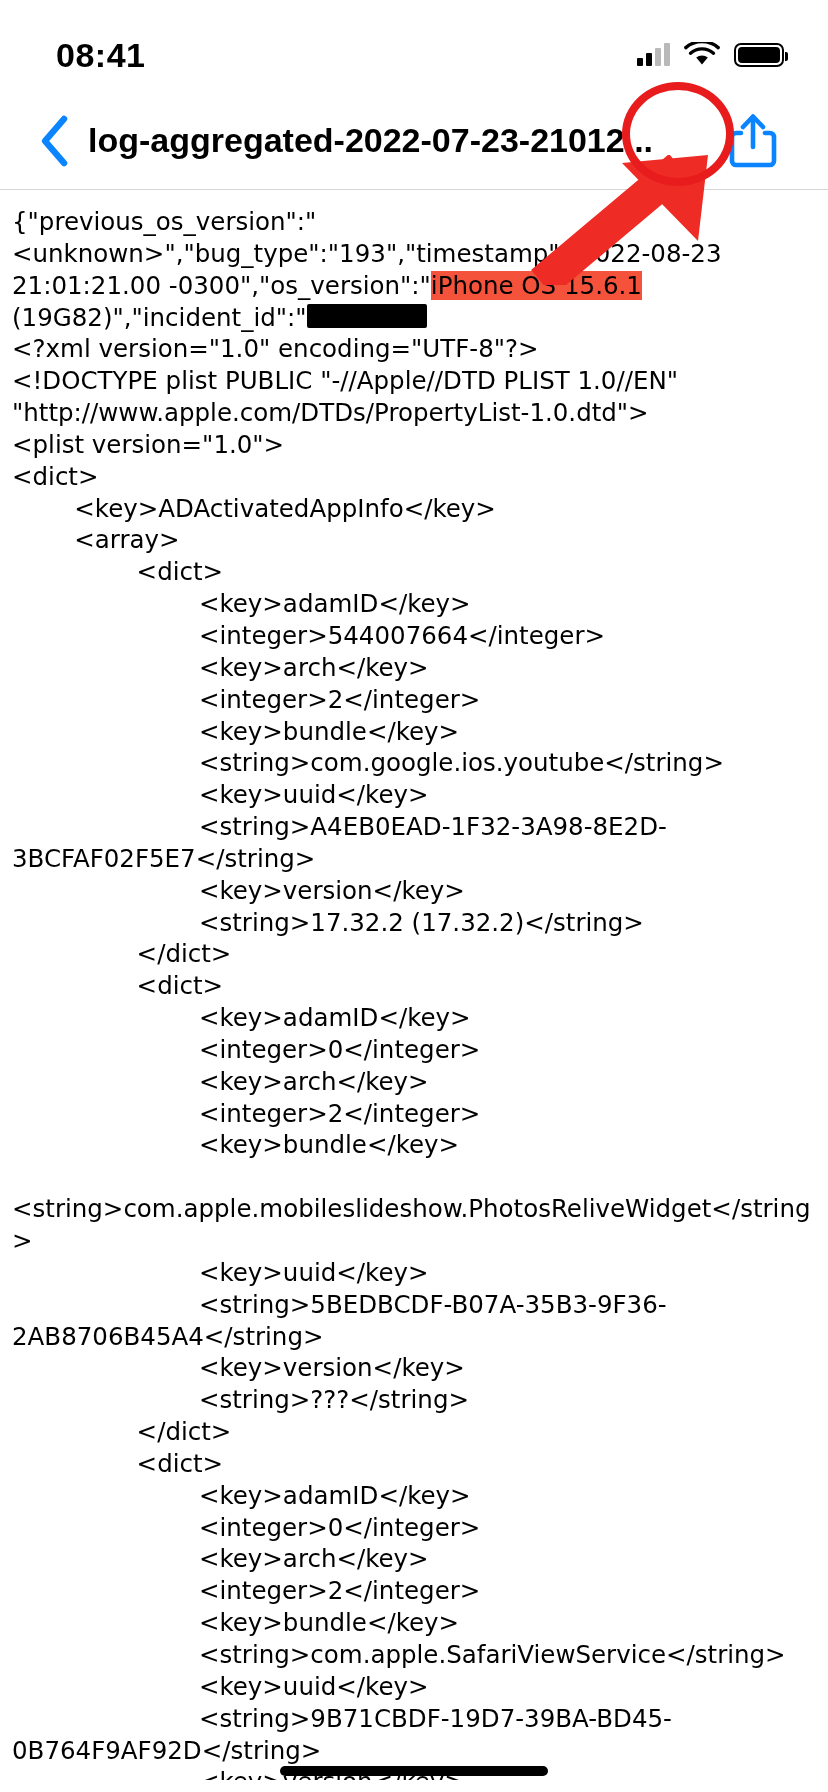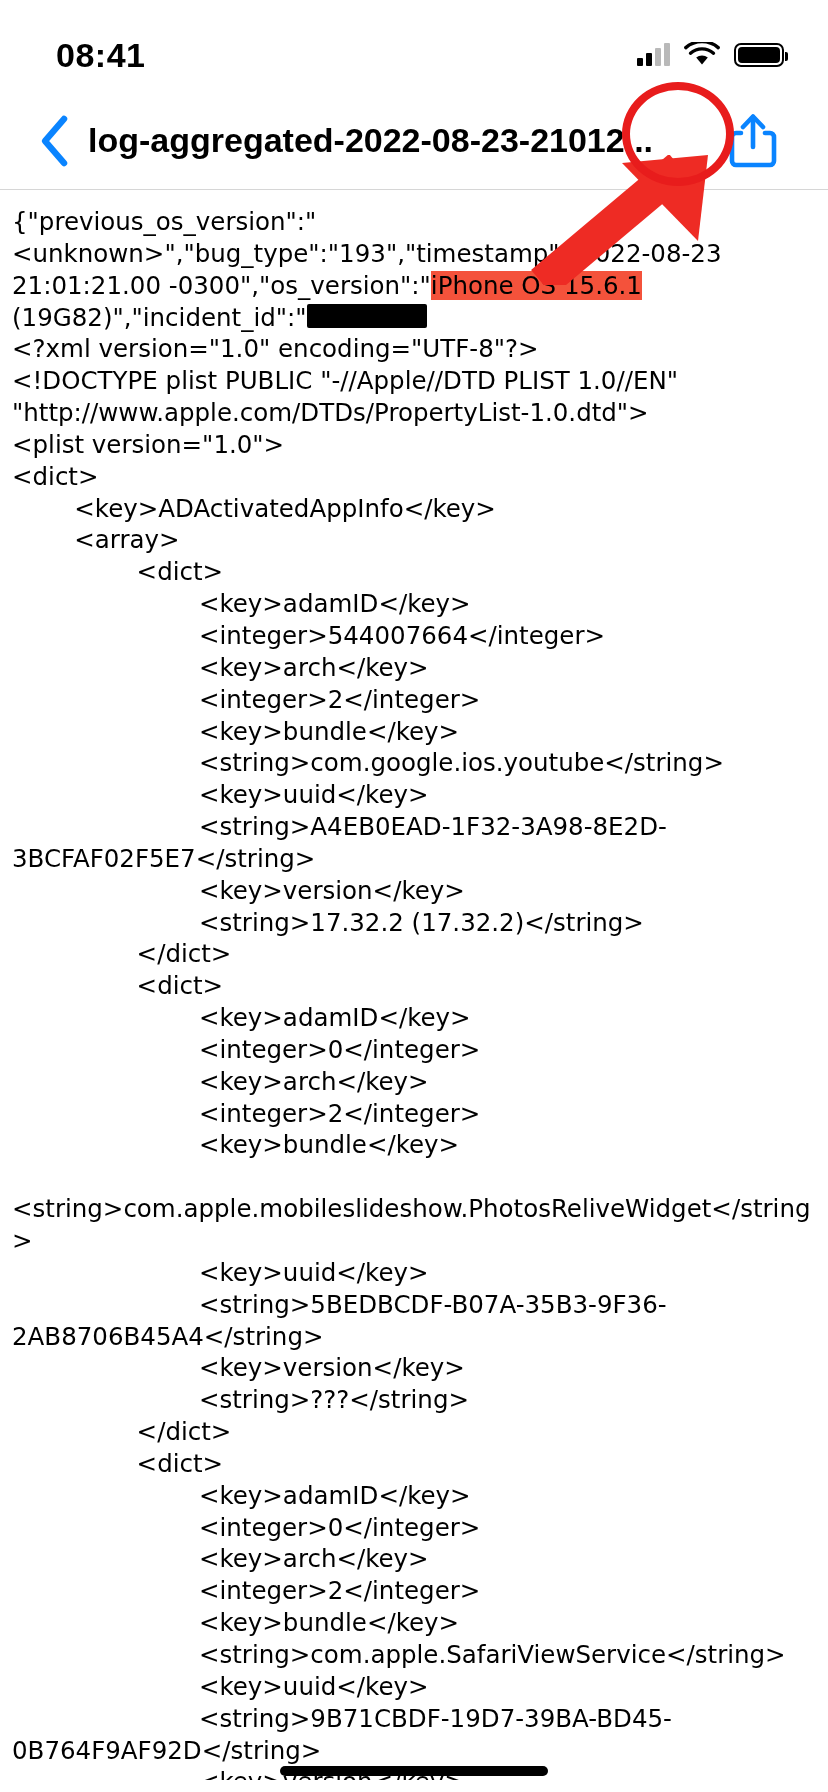--- a/index.html
+++ b/index.html
@@ -192,21 +192,21 @@
         </div>
     </div>
   </div>
 
   <div class="navbar">
     <div class="back-chevron">
       <svg width="34" height="56" viewBox="0 0 34 56">
         <path d="M27 6 L8 28 L27 50" stroke="#0a84ff" stroke-width="6.5" fill="none" stroke-linecap="round" stroke-linejoin="round"></path>
       </svg>
     </div>
-    <div class="nav-title">log-aggregated-2022-08-23-21012...</div>
+    <div class="nav-title">log-aggregated-2022-07-23-21012...</div>
     <div class="share-btn">
       <svg width="50" height="60" viewBox="0 0 50 60">
         <path d="M13 22 H8 a4 4 0 0 0 -4 4 V50 a4 4 0 0 0 4 4 H42 a4 4 0 0 0 4 -4 V26 a4 4 0 0 0 -4 -4 H37" stroke="#0a84ff" stroke-width="4.6" fill="none" stroke-linecap="round" stroke-linejoin="round"></path>
         <path d="M25 6 V36" stroke="#0a84ff" stroke-width="4.6" fill="none" stroke-linecap="round"></path>
         <path d="M15 16 L25 5.5 L35 16" stroke="#0a84ff" stroke-width="4.6" fill="none" stroke-linecap="round" stroke-linejoin="round"></path>
       </svg>
     </div>
   </div>
 
   <div class="annot-circle"></div>

